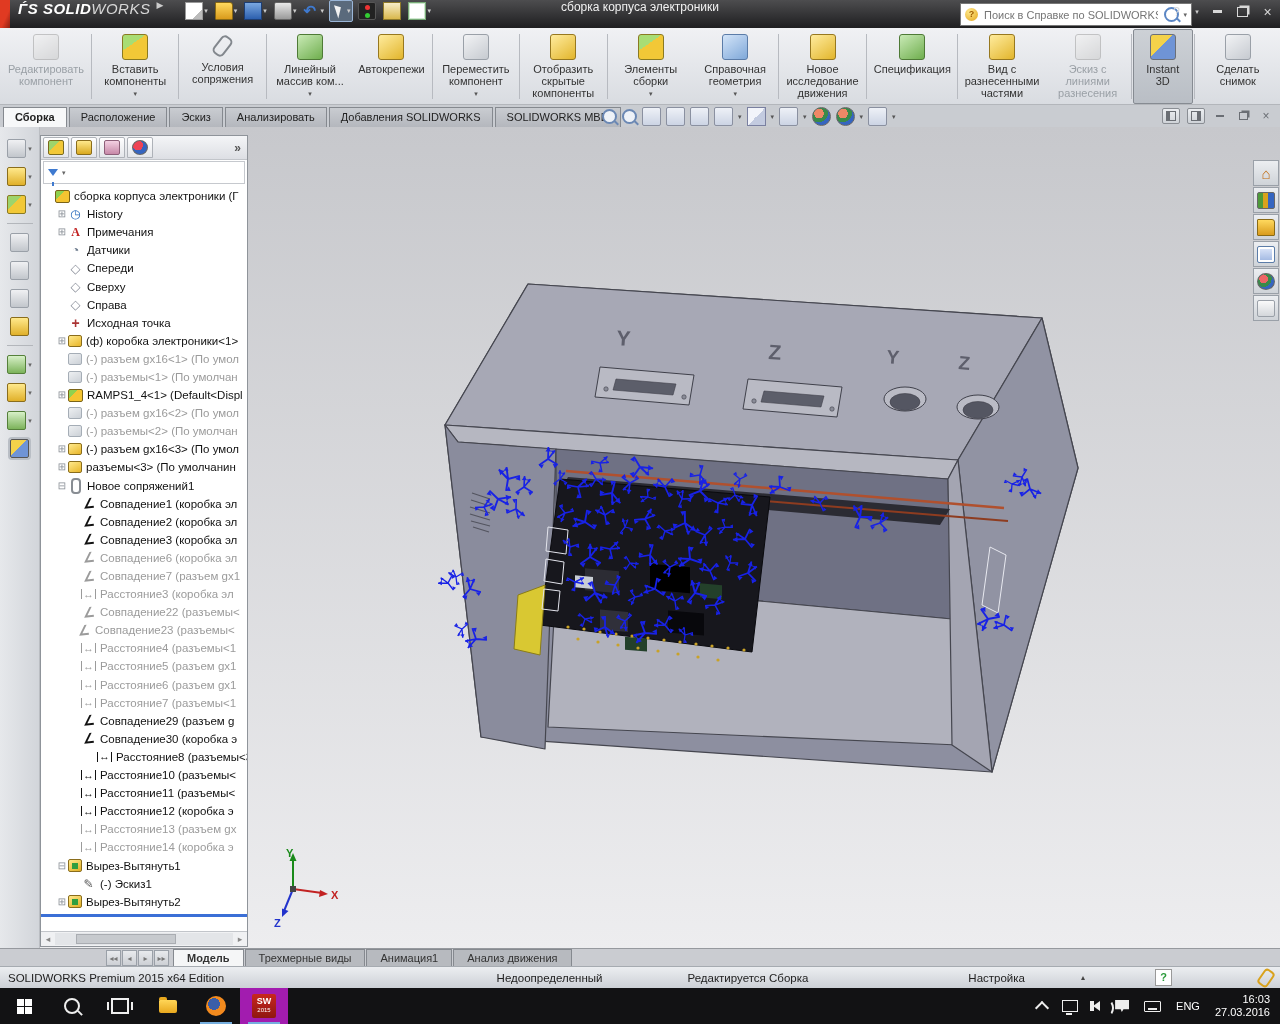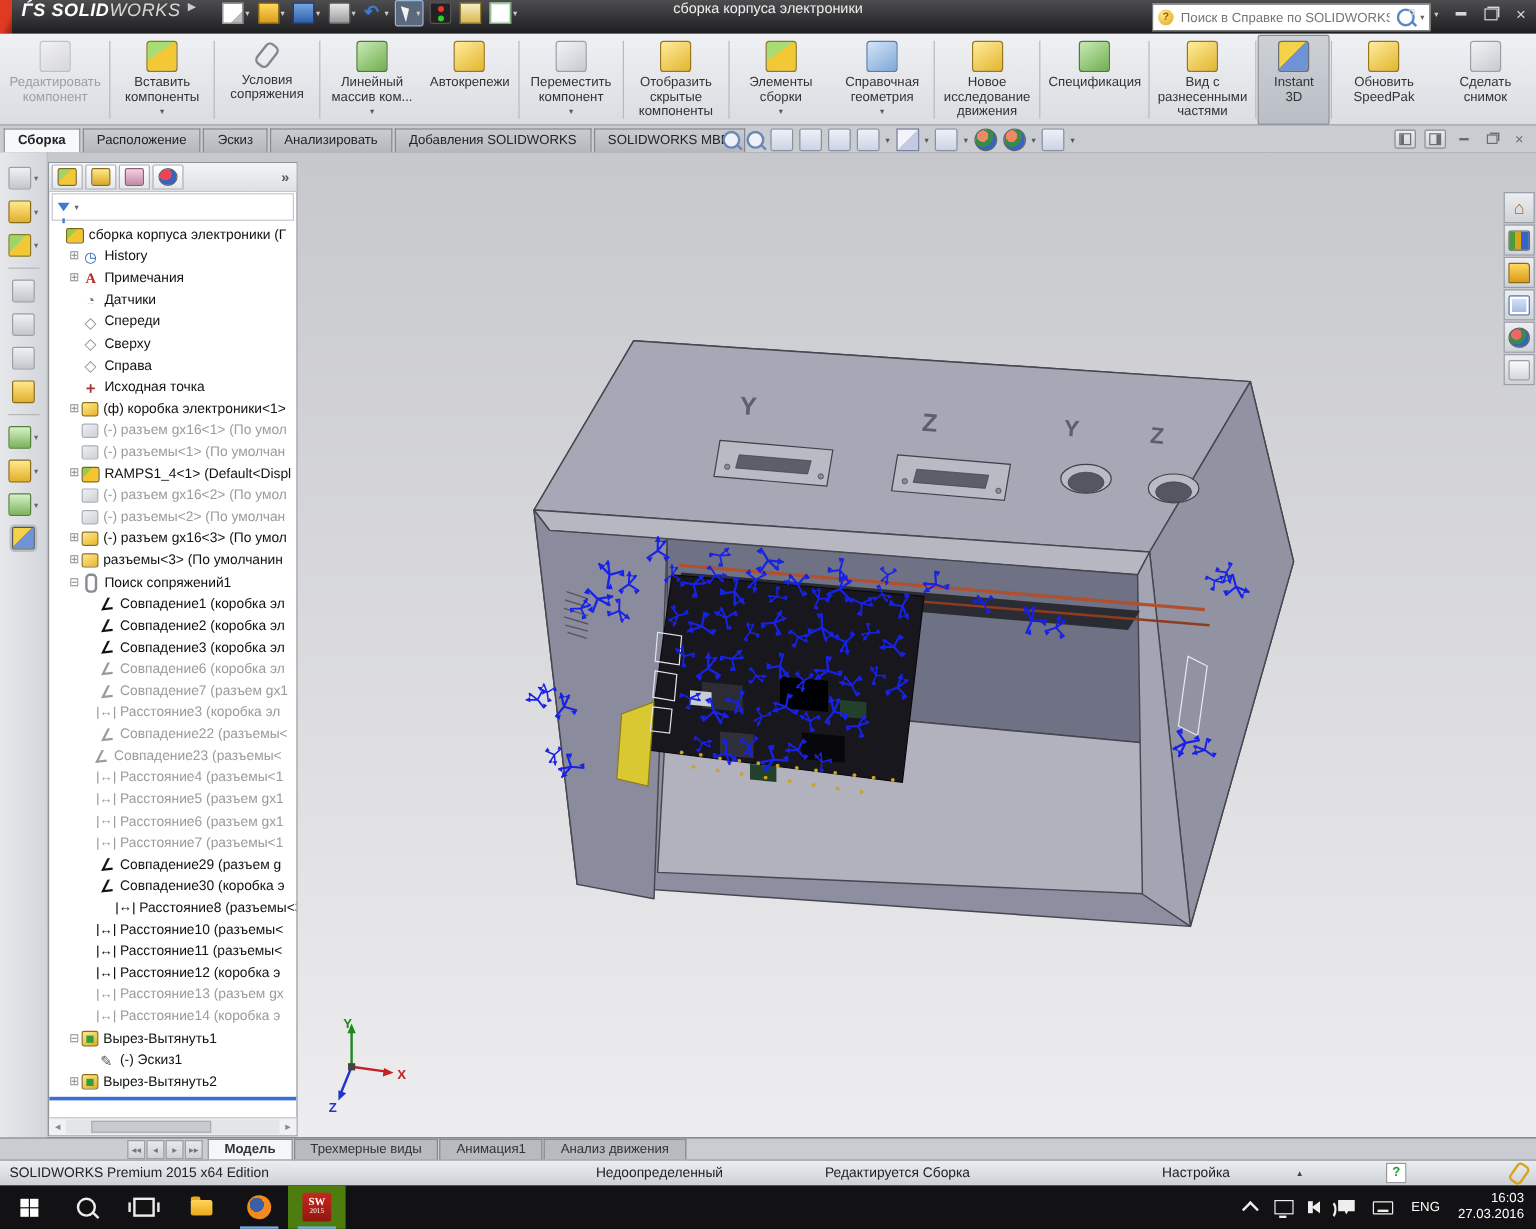--- a/index.html
+++ b/index.html
@@ -169,21 +169,21 @@
   .sb-help{width:15px;height:15px;background:#fff;border:1px solid #999;color:#2a9a3a;font-weight:bold;
     text-align:center;line-height:15px;font-size:11px;}
   .sb-clip{width:8px;height:14px;border:2px solid #d9a21c;border-radius:4px;transform:rotate(35deg);}
   .sb-up{font-size:8px;color:#444;}
 
   
   .taskbar{position:absolute;top:988px;left:0;width:1280px;height:36px;background:#121214;
     display:flex;align-items:center;color:#fff;}
   .tb-app{width:48px;height:36px;display:flex;align-items:center;justify-content:center;position:relative;}
   .tb-app.running::after{content:"";position:absolute;left:8px;right:8px;bottom:0;height:2px;background:#76aede;}
-  .tb-app.activeapp{background:#4d7c0f;font-family:Liberation Serif, serif;}
+  .tb-app.activeapp{background:#a21caf;}
   .win-logo{width:15px;height:15px;display:grid;grid-template-columns:7px 7px;grid-template-rows:7px 7px;gap:1px;}
   .win-logo i{background:#fff;display:block;}
   .tb-mag{width:12px;height:12px;border:2px solid #eee;border-radius:50%;position:relative;}
   .tb-mag::after{content:"";position:absolute;width:6px;height:2px;background:#eee;transform:rotate(45deg);right:-5px;bottom:-2px;}
   .tb-task{width:14px;height:12px;border:2px solid #eee;position:relative;}
   .tb-task::before,.tb-task::after{content:"";position:absolute;top:2px;bottom:2px;width:2px;background:#eee;}
   .tb-task::before{left:-6px;}.tb-task::after{right:-6px;}
   .tb-folder{width:18px;height:13px;background:linear-gradient(#ffd557,#e8a81e);border-radius:1px 2px 2px 2px;position:relative;}
   .tb-folder::before{content:"";position:absolute;top:-3px;left:0;width:8px;height:3px;background:#e8a81e;border-radius:2px 2px 0 0;}
   .tb-ff{width:20px;height:20px;border-radius:50%;background:radial-gradient(circle at 40% 40%,#3b5ea8 0 35%,#f28a1e 35% 75%,#d4570f 75%);}
@@ -329,30 +329,30 @@
     <div class="rb-sep"></div>
     <div class="rb-btn">
       <div class="rico green"></div>
       <div class="rb-lbl" style="max-width: 76px;">Спецификация</div>
     </div>
     <div class="rb-sep"></div>
     <div class="rb-btn">
       <div class="rico yellow"></div>
       <div class="rb-lbl" style="max-width: 76px;">Вид с разнесенными частями</div>
     </div>
+    <div class="rb-btn disabled">
+      <div class="rico gray"></div>
+      <div class="rb-lbl" style="max-width: 76px;">Эскиз с линиями разнесения</div>
+    </div>
     <div class="rb-sep"></div>
     <div class="rb-btn active">
       <div class="rico ruler"></div>
       <div class="rb-lbl" style="max-width: 76px;">Instant 3D</div>
     </div>
     <div class="rb-sep"></div>
-    <div class="rb-btn">
-      <div class="rico yellow"></div>
-      <div class="rb-lbl" style="max-width: 76px;">Обновить SpeedPak</div>
-    </div>
     <div class="rb-btn">
       <div class="rico gray"></div>
       <div class="rb-lbl" style="max-width: 76px;">Сделать снимок</div>
     </div>
   </div>
 
 <div class="cmdrow">
   <div class="cmdtabs" id="cmd-tabs">
       <div class="ctab active">Сборка</div>
       <div class="ctab">Расположение</div>
@@ -717,21 +717,21 @@
         <span class="ft-lbl">(-) разъем gx16&lt;3&gt; (По умол</span>
       </div>
       <div class="ft-row" style="padding-left: 15px;">
         <span class="exp">⊞</span>
         <span class="ti part"></span>
         <span class="ft-lbl">разъемы&lt;3&gt; (По умолчанин</span>
       </div>
       <div class="ft-row" style="padding-left: 15px;">
         <span class="exp">⊟</span>
         <span class="ti mategroup"></span>
-        <span class="ft-lbl">Поиск сопряжений1</span>
+        <span class="ft-lbl">Новое сопряжений1</span>
       </div>
       <div class="ft-row" style="padding-left: 28px;">
         <span class="exp"></span>
         <span class="ti mate"></span>
         <span class="ft-lbl">Совпадение1 (коробка эл</span>
       </div>
       <div class="ft-row" style="padding-left: 28px;">
         <span class="exp"></span>
         <span class="ti mate"></span>
         <span class="ft-lbl">Совпадение2 (коробка эл</span>

